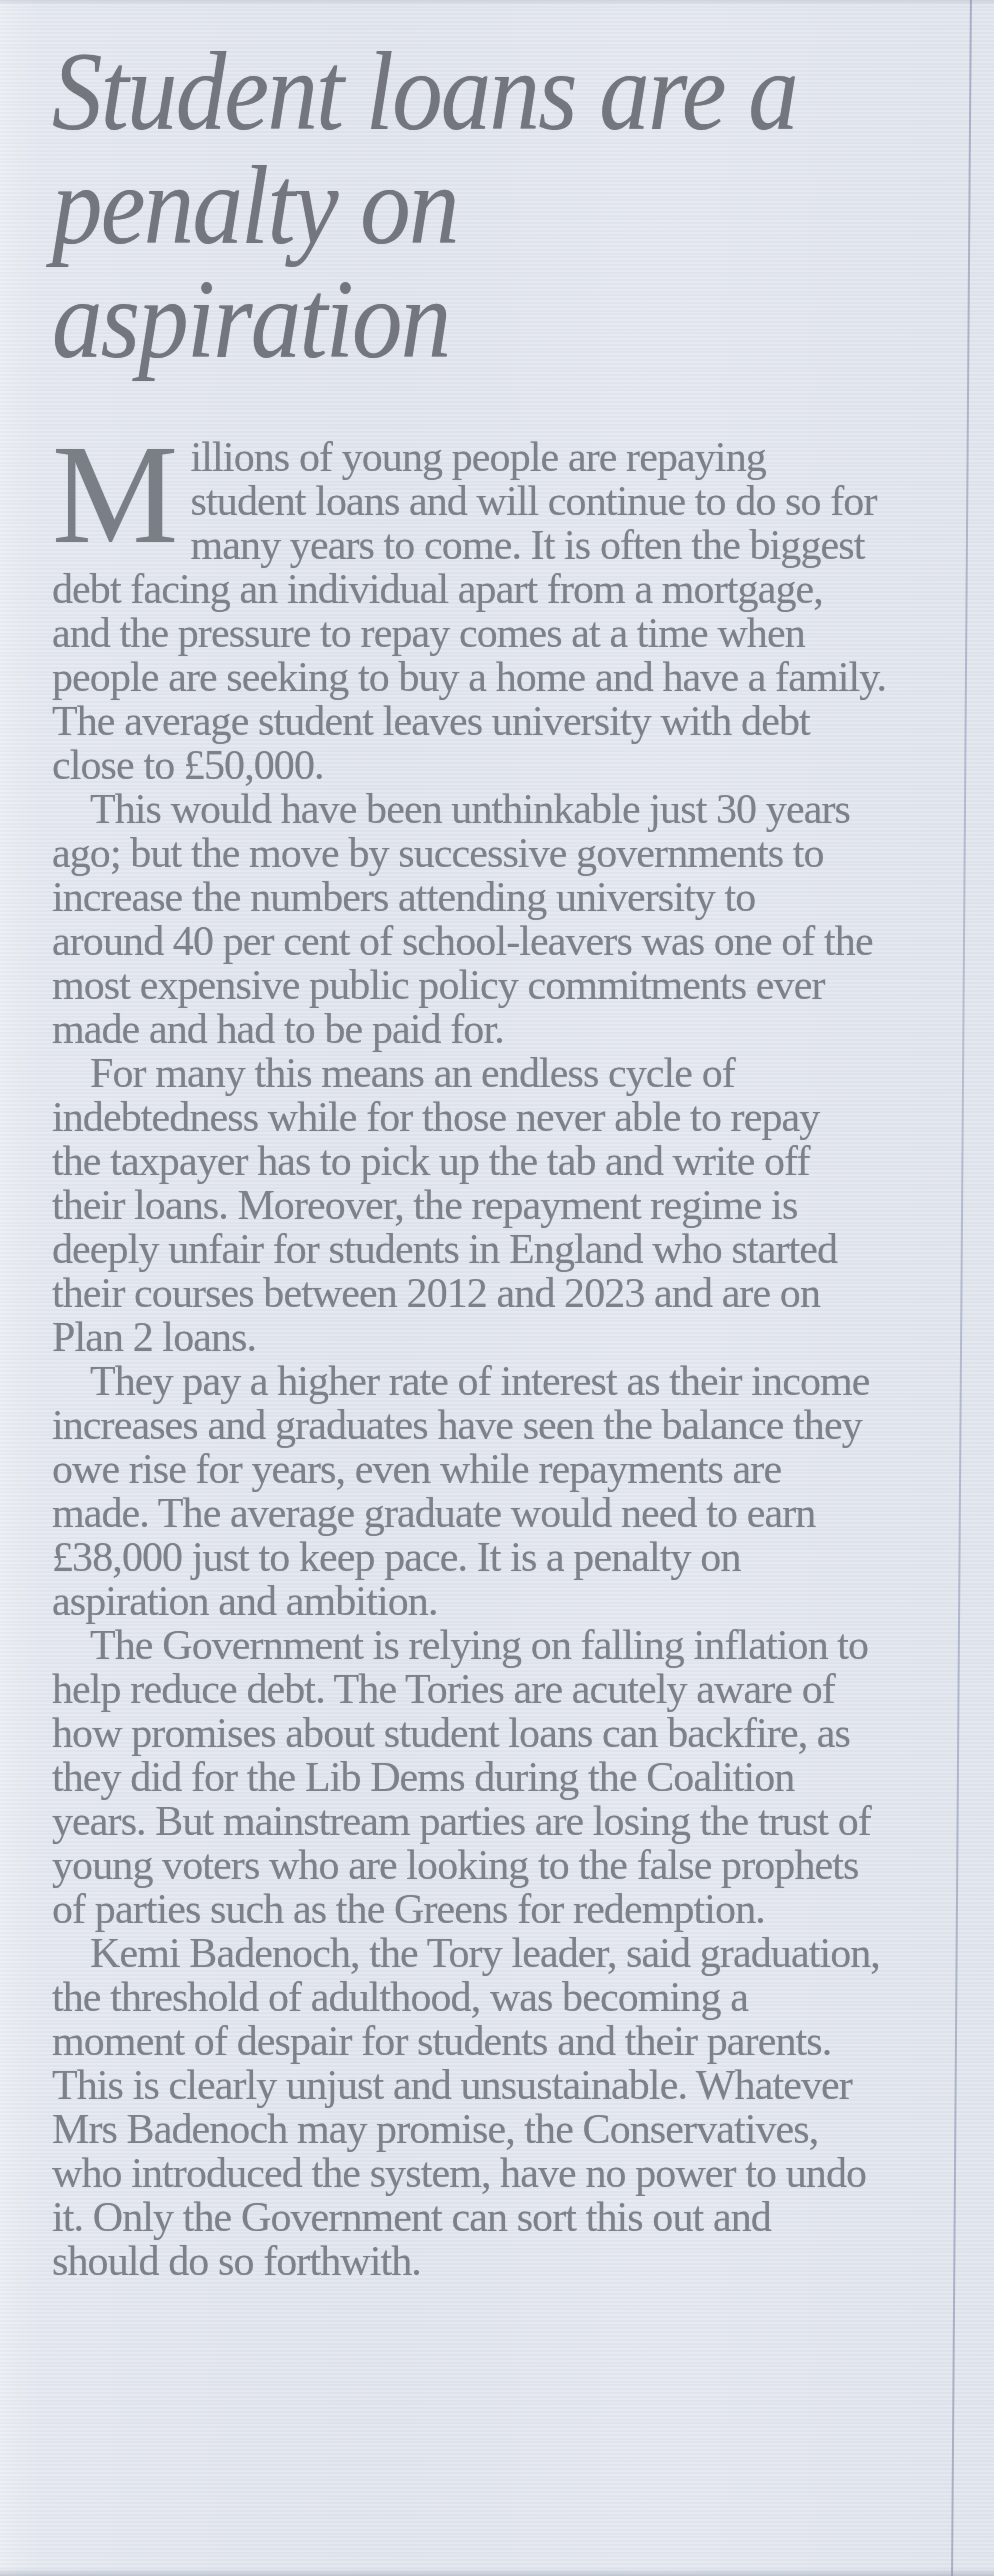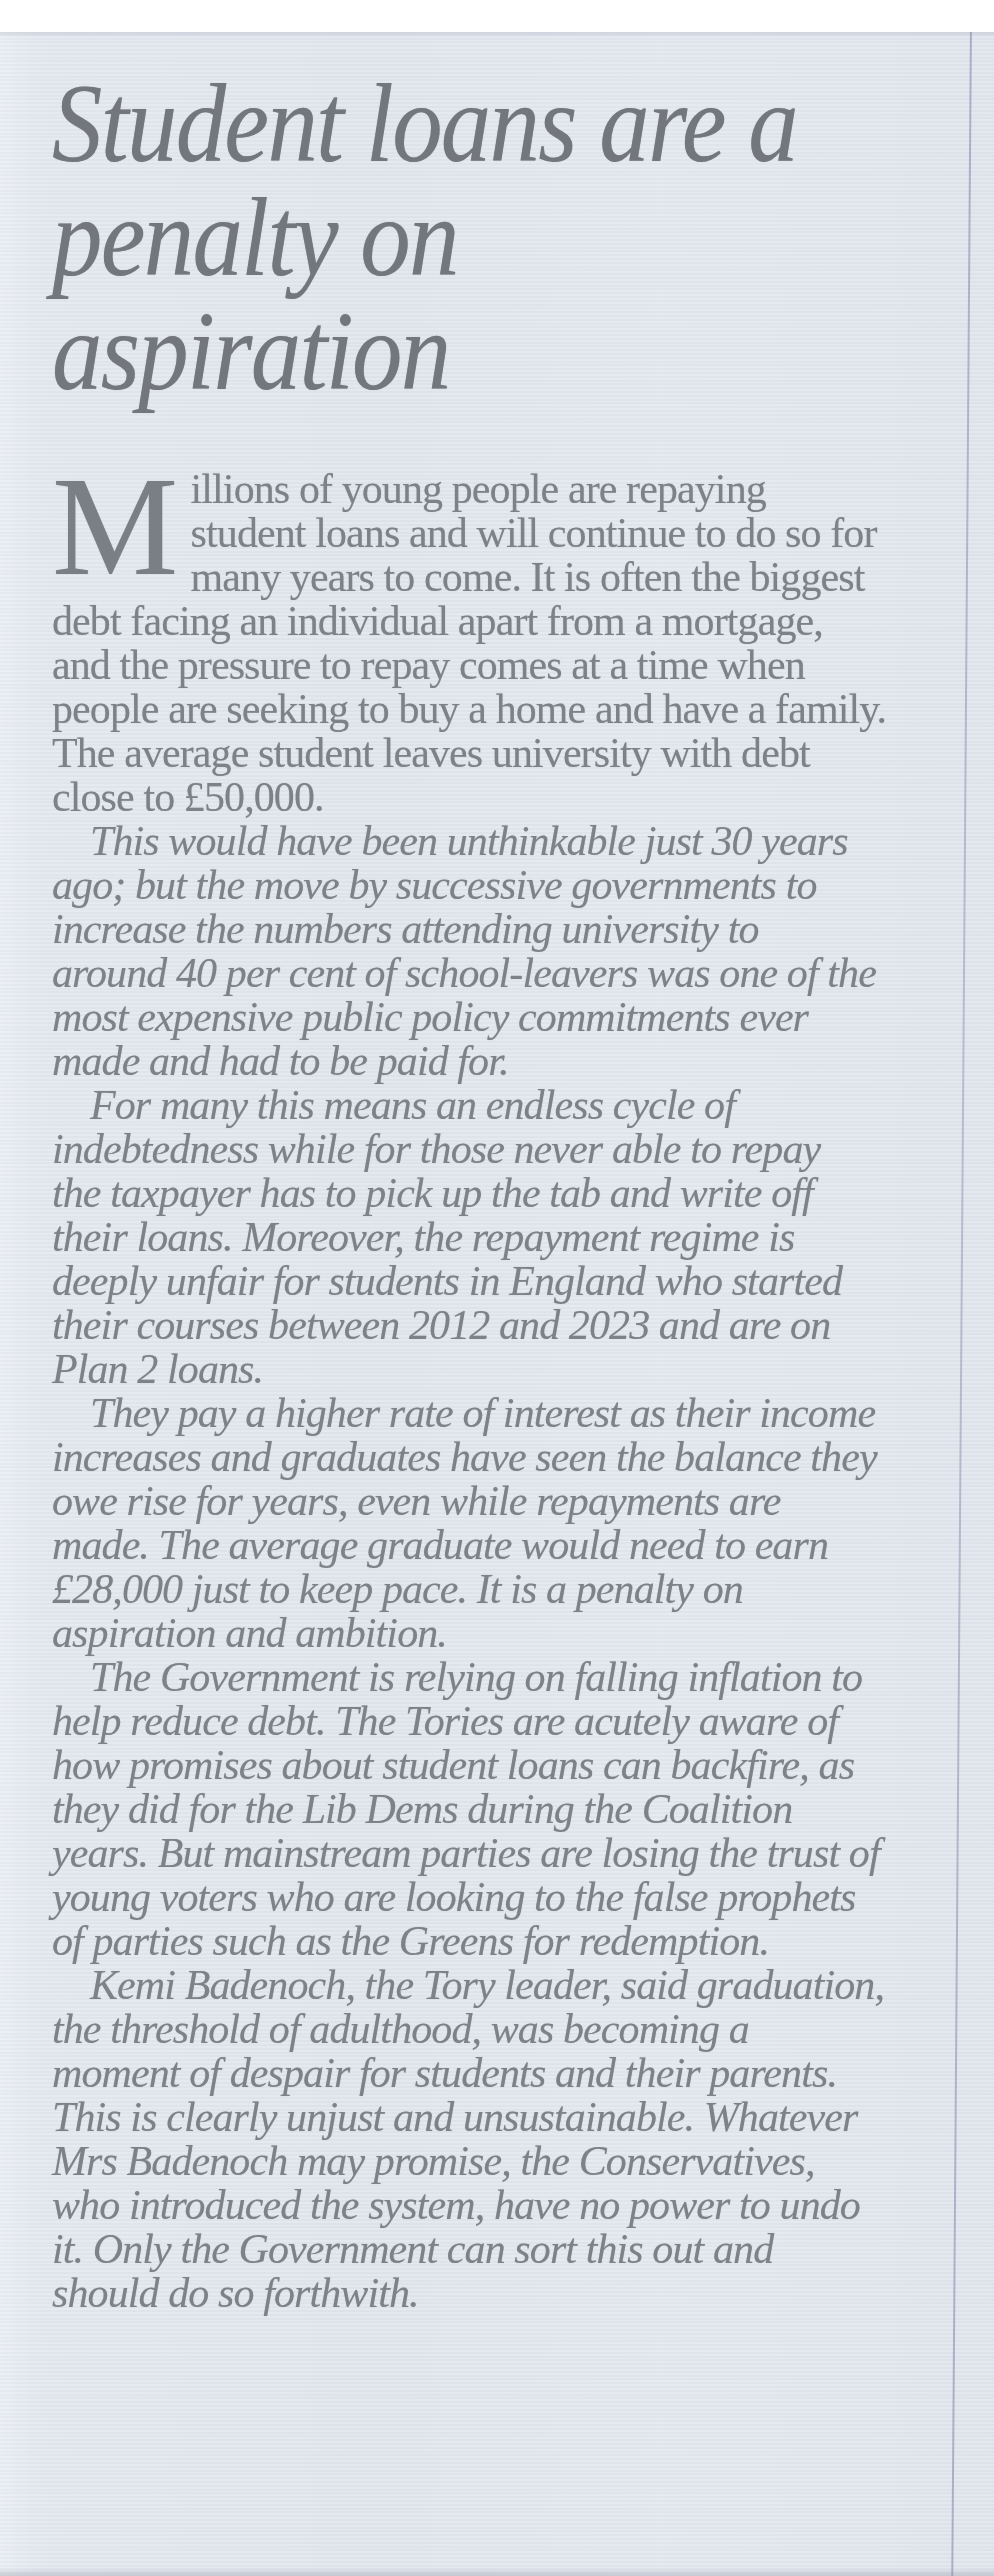--- a/index.html
+++ b/index.html
@@ -19,21 +19,20 @@
     background-color: #e4e8ef;
     background-image:
       repeating-linear-gradient(180deg,
         rgba(255,255,255,0.10) 0px, rgba(255,255,255,0.10) 1.9px,
         rgba(170,180,200,0.07) 1.9px, rgba(170,180,200,0.07) 3.8px),
       linear-gradient(90deg,
         rgba(255,255,255,0.25) 0px, rgba(255,255,255,0.0) 38px,
         rgba(200,206,218,0.10) 378px, rgba(255,255,255,0.0) 662px,
         rgba(210,215,226,0.18) 994px);
     overflow: hidden;
-    margin-top: 32px;
   }
   .scan-edge-top {
     position: absolute;
     top: 0; left: 0; right: 0;
     height: 4.7px;
     background: linear-gradient(180deg, rgba(150,158,175,0.30), rgba(150,158,175,0));
   }
   .scan-edge-bottom {
     position: absolute;
     bottom: 0; left: 0; right: 0;
@@ -80,21 +79,20 @@
     letter-spacing: -0.9px;
     color: #7d8289;
     text-shadow: 0 0 0.9px rgba(125,130,137,0.45);
   }
   .para {
     margin: 0;
     white-space: pre-line;
   }
   .para.indent {
     text-indent: 38px;
-    font-style: italic;
   }
   .dropcap {
     float: left;
     font-size: 142px;
     line-height: 114px;
     height: 125px;
     margin: 1.9px 13.2px 0 0;
     color: #7a7e85;
     white-space: normal;
     text-shadow: 0 0 0.9px rgba(122,126,133,0.5);
@@ -134,21 +132,21 @@
 the taxpayer has to pick up the tab and write off
 their loans. Moreover, the repayment regime is
 deeply unfair for students in England who started
 their courses between 2012 and 2023 and are on
 Plan 2 loans.</p>
 
       <p class="para indent">They pay a higher rate of interest as their income
 increases and graduates have seen the balance they
 owe rise for years, even while repayments are
 made. The average graduate would need to earn
-£28,000 just to keep pace. It is a penalty on
+£38,000 just to keep pace. It is a penalty on
 aspiration and ambition.</p>
 
 
       <p class="para indent">The Government is relying on falling inflation to
 help reduce debt. The Tories are acutely aware of
 how promises about student loans can backfire, as
 they did for the Lib Dems during the Coalition
 years. But mainstream parties are losing the trust of
 young voters who are looking to the false prophets
 of parties such as the Greens for redemption.</p>

